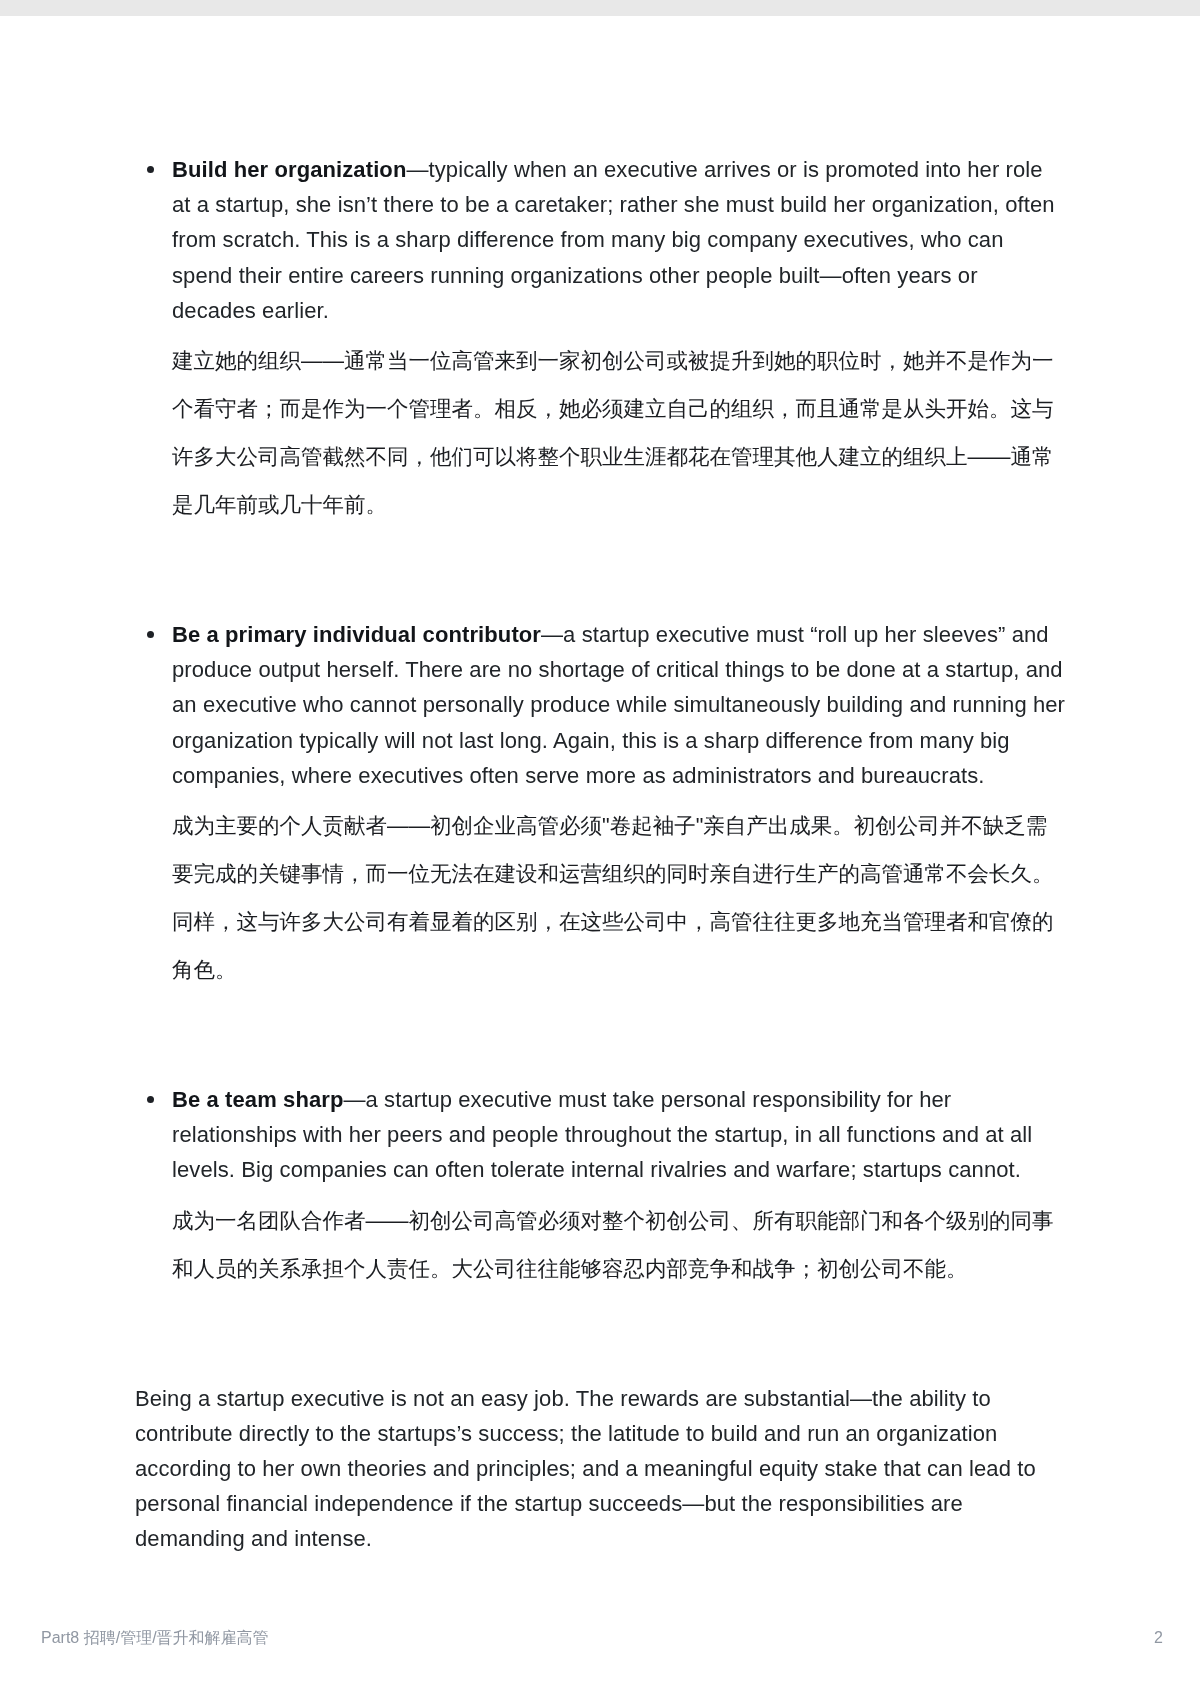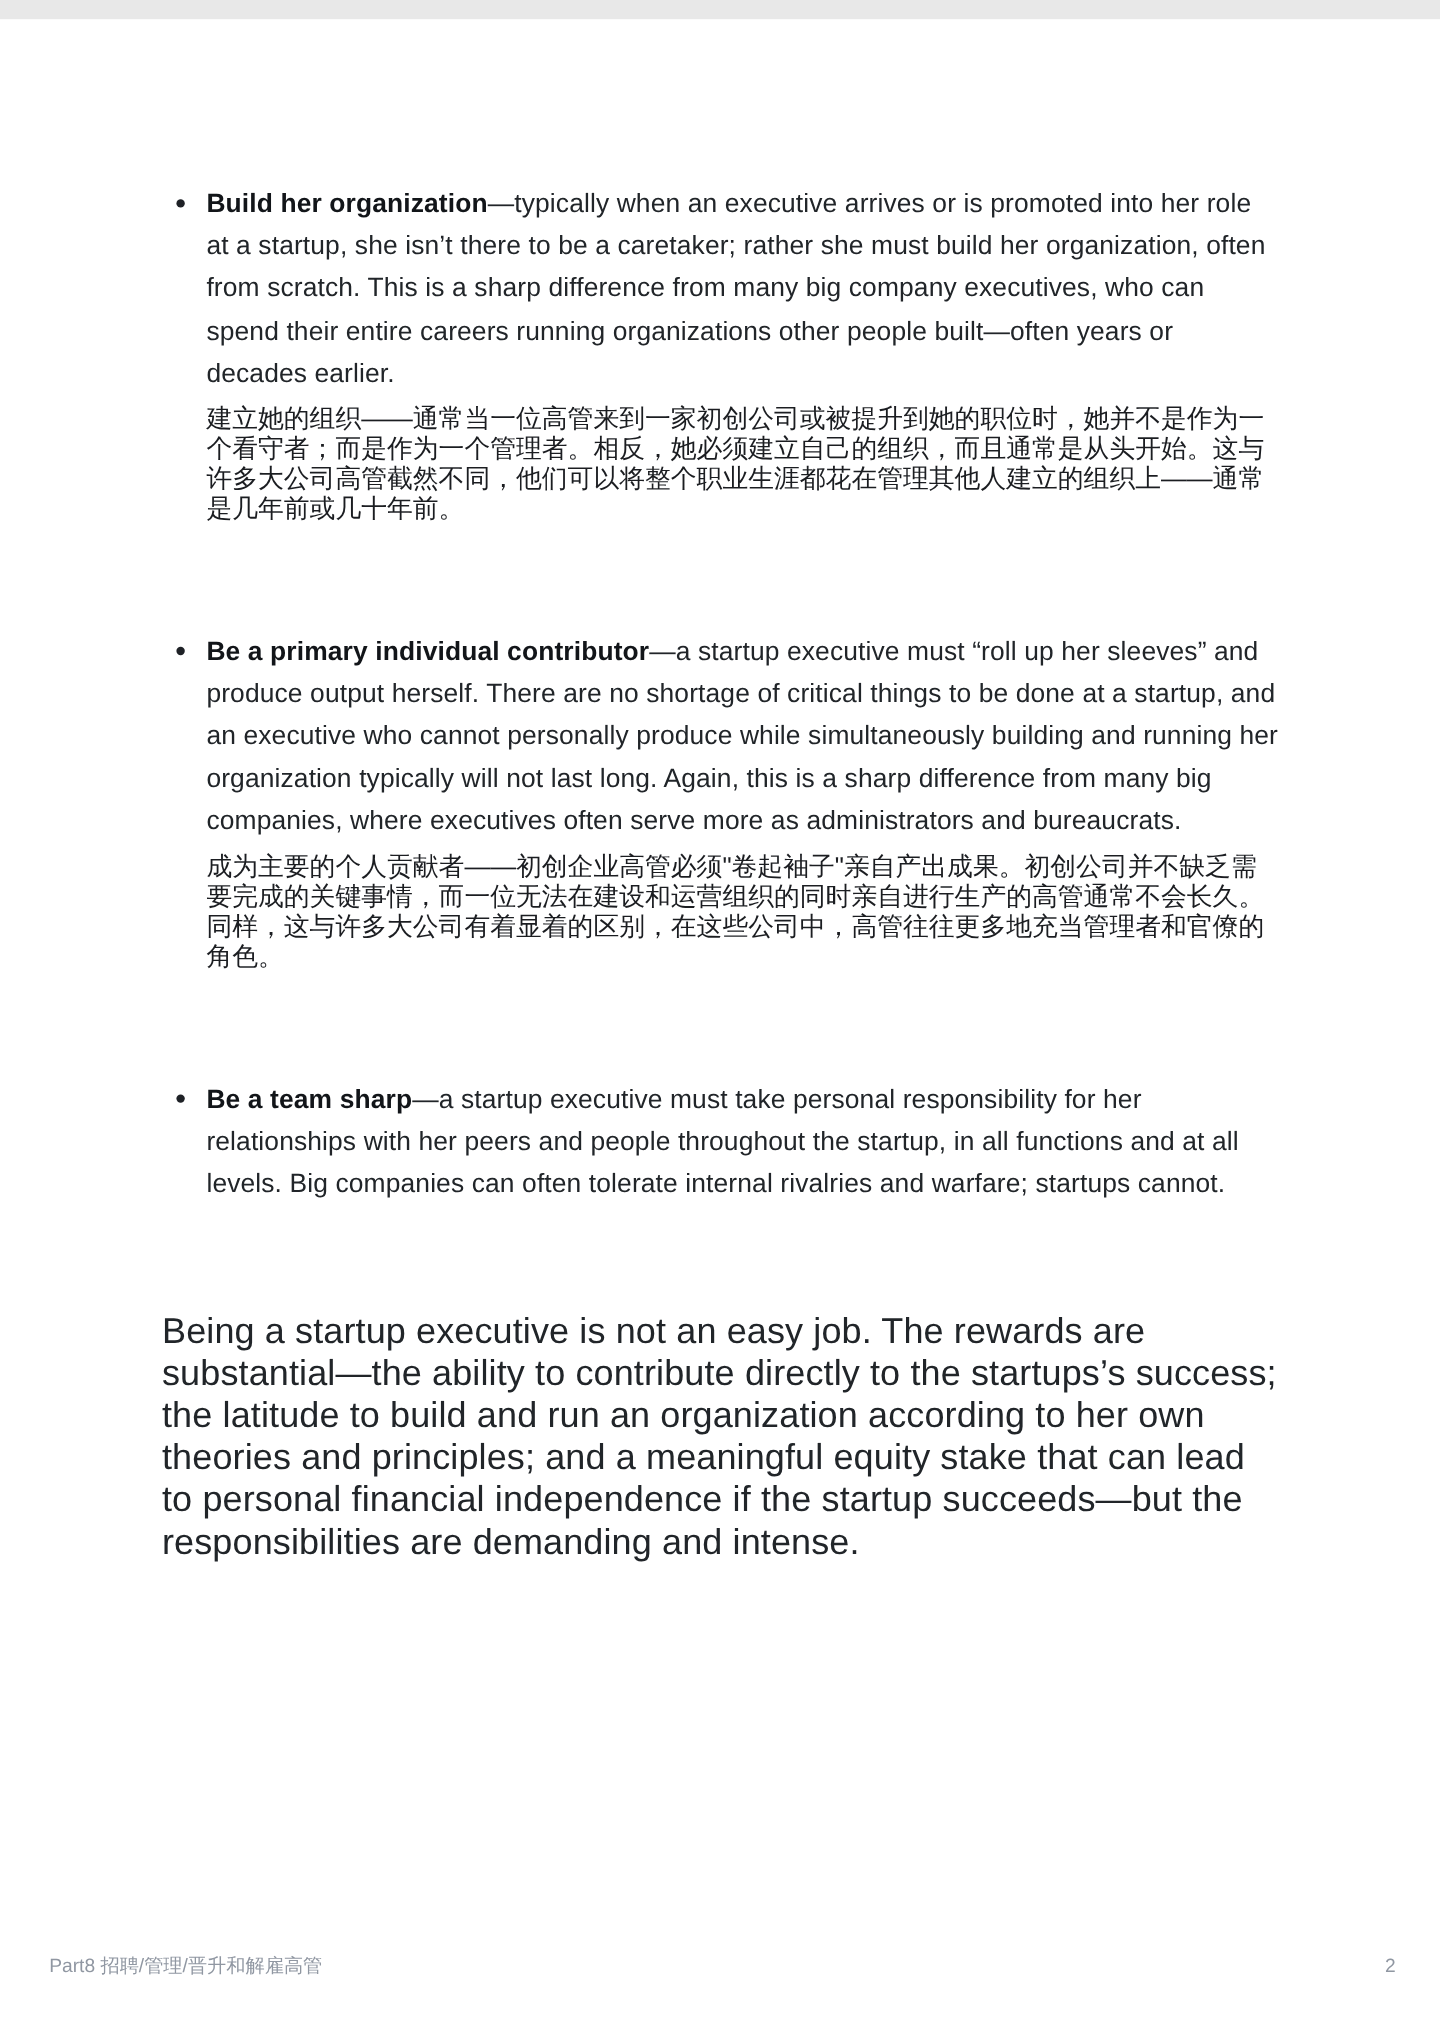--- a/index.html
+++ b/index.html
@@ -42,25 +42,25 @@
     color: #212529;
     letter-spacing: 0.1px;
   }
   .lead {
     font-weight: 700;
     color: #121519;
   }
   .zh-para {
     margin-top: 9px;
     font-size: 21.5px;
-    line-height: 25px;
+    line-height: 48px;
     color: #1b1d21;
   }
   .closing-para {
-    font-size: 30px;
+    font-size: 22px;
     line-height: 35.2px;
     color: #212529;
     letter-spacing: 0.1px;
   }
   .footer {
     position: absolute;
     left: 41px;
     right: 37px;
     top: 1612px;
     display: flex;
@@ -85,20 +85,21 @@
 
       <li class="bullet-item">
         <span class="bullet-marker"></span>
         <div class="en-para"><span class="lead">Be a primary individual contributor</span><span>—a startup executive must “roll up her sleeves” and produce output herself. There are no shortage of critical things to be done at a startup, and an executive who cannot personally produce while simultaneously building and running her organization typically will not last long. Again, this is a sharp difference from many big companies, where executives often serve more as administrators and bureaucrats.</span></div>
         <div class="zh-para">成为主要的个人贡献者——初创企业高管必须"卷起袖子"亲自产出成果。初创公司并不缺乏需要完成的关键事情，而一位无法在建设和运营组织的同时亲自进行生产的高管通常不会长久。同样，这与许多大公司有着显着的区别，在这些公司中，高管往往更多地充当管理者和官僚的角色。</div>
       </li>
 
       <li class="bullet-item">
         <span class="bullet-marker"></span>
         <div class="en-para"><span class="lead">Be a team sharp</span><span>—a startup executive must take personal responsibility for her relationships with her peers and people throughout the startup, in all functions and at all levels. Big companies can often tolerate internal rivalries and warfare; startups cannot.</span></div>
+        <div class="zh-para">成为一名团队合作者——初创公司高管必须对整个初创公司、所有职能部门和各个级别的同事和人员的关系承担个人责任。大公司往往能够容忍内部竞争和战争；初创公司不能。</div>
       </li>
 
     </ul>
 
     <p class="closing-para">Being a startup executive is not an easy job. The rewards are substantial—the ability to contribute directly to the startups’s success; the latitude to build and run an organization according to her own theories and principles; and a meaningful equity stake that can lead to personal financial independence if the startup succeeds—but the responsibilities are demanding and intense.</p>
   </div>
 
   <div class="footer">
     <span>Part8 招聘/管理/晋升和解雇高管</span>
     <span>2</span>

